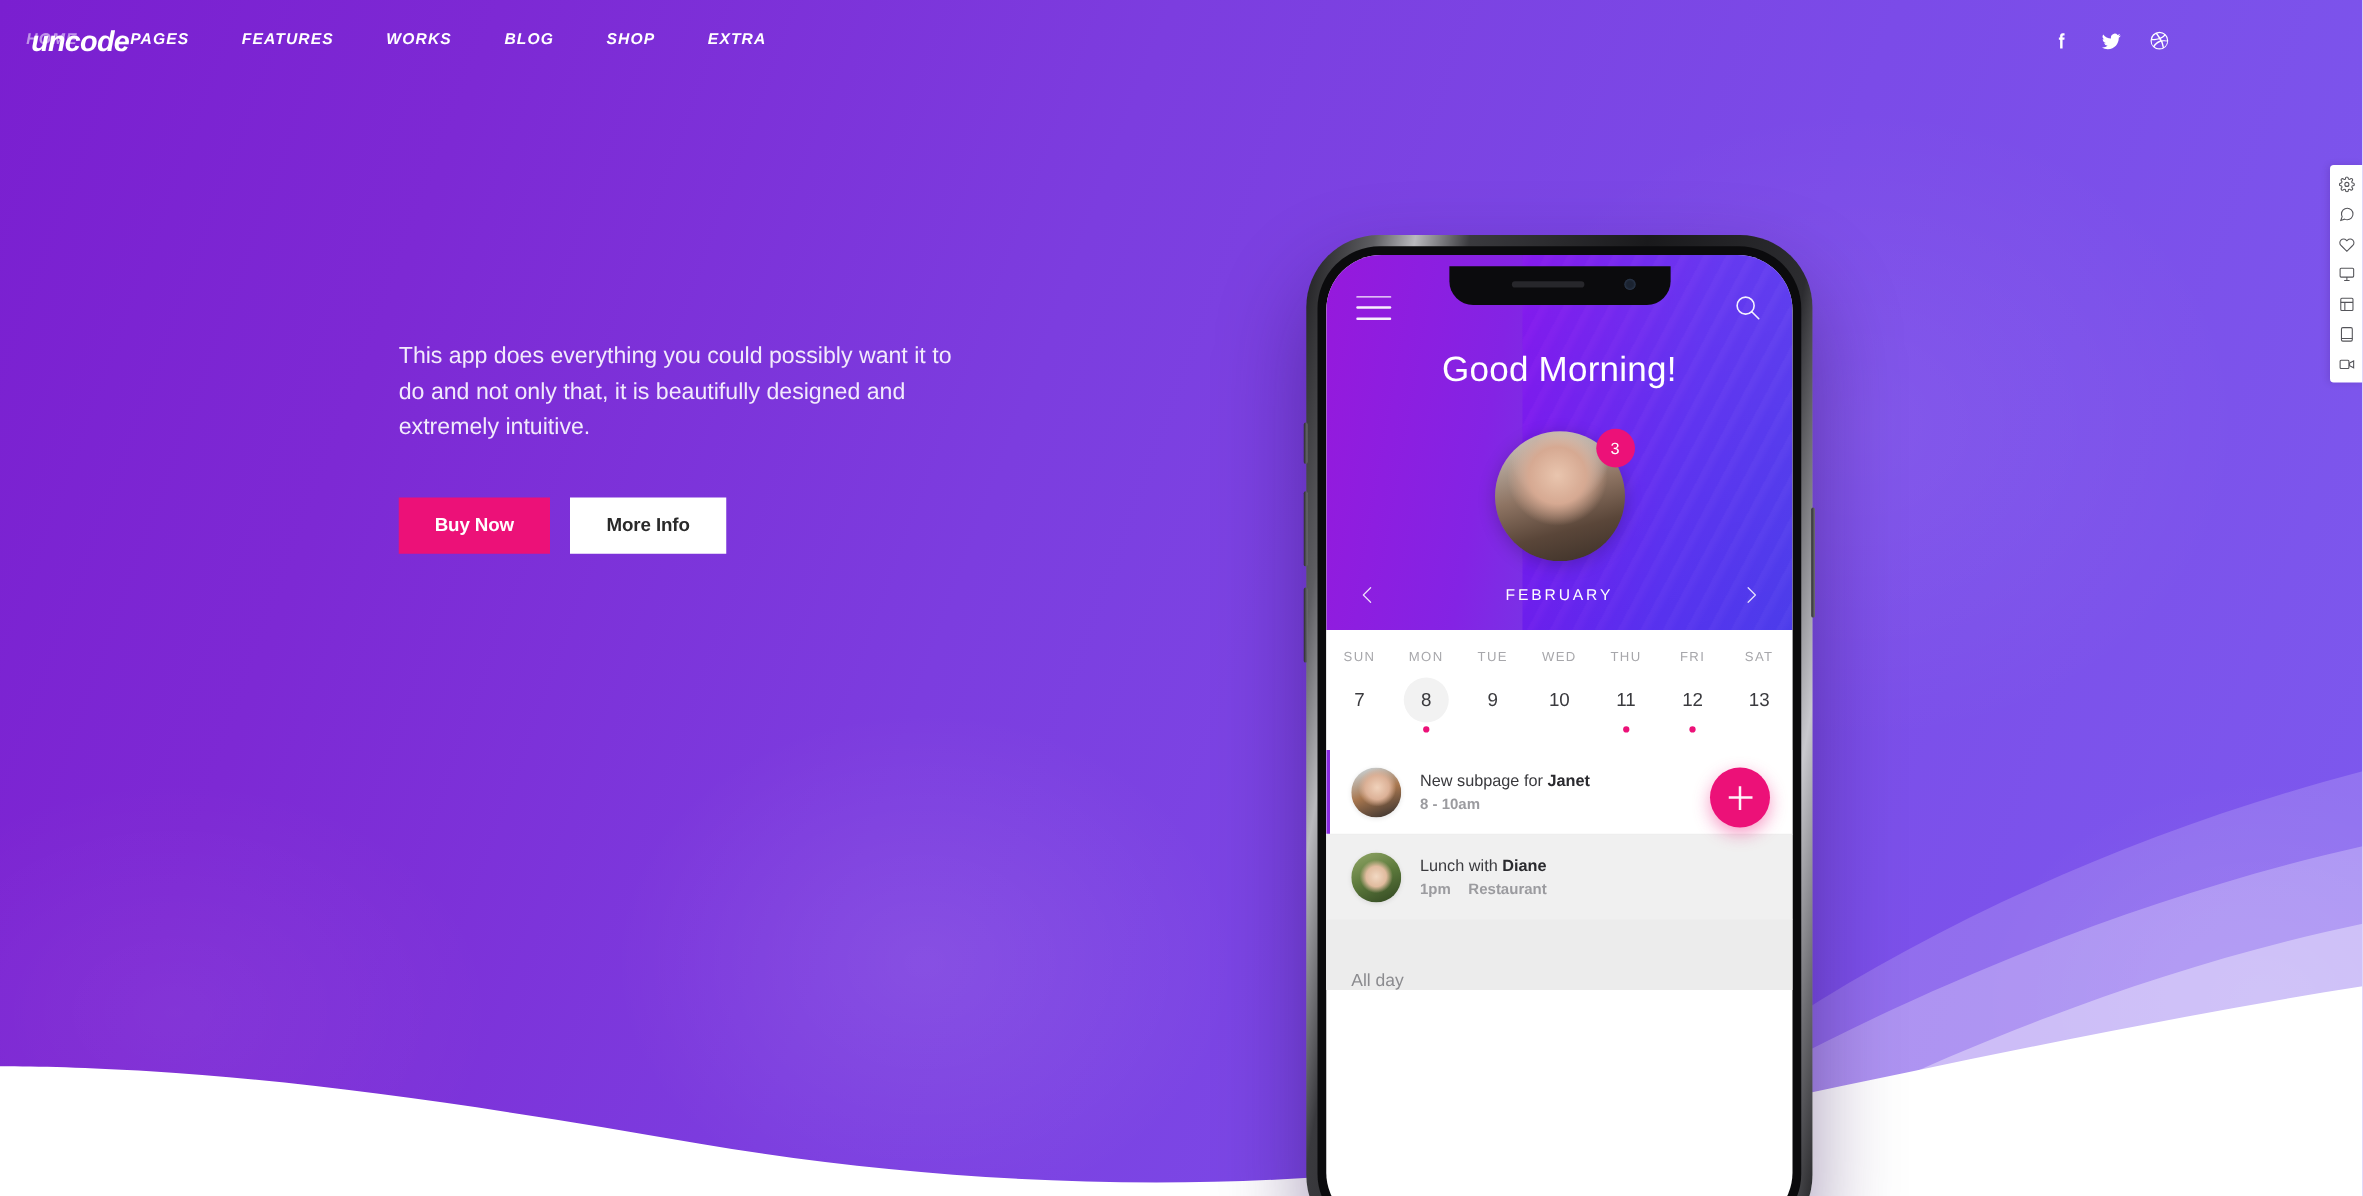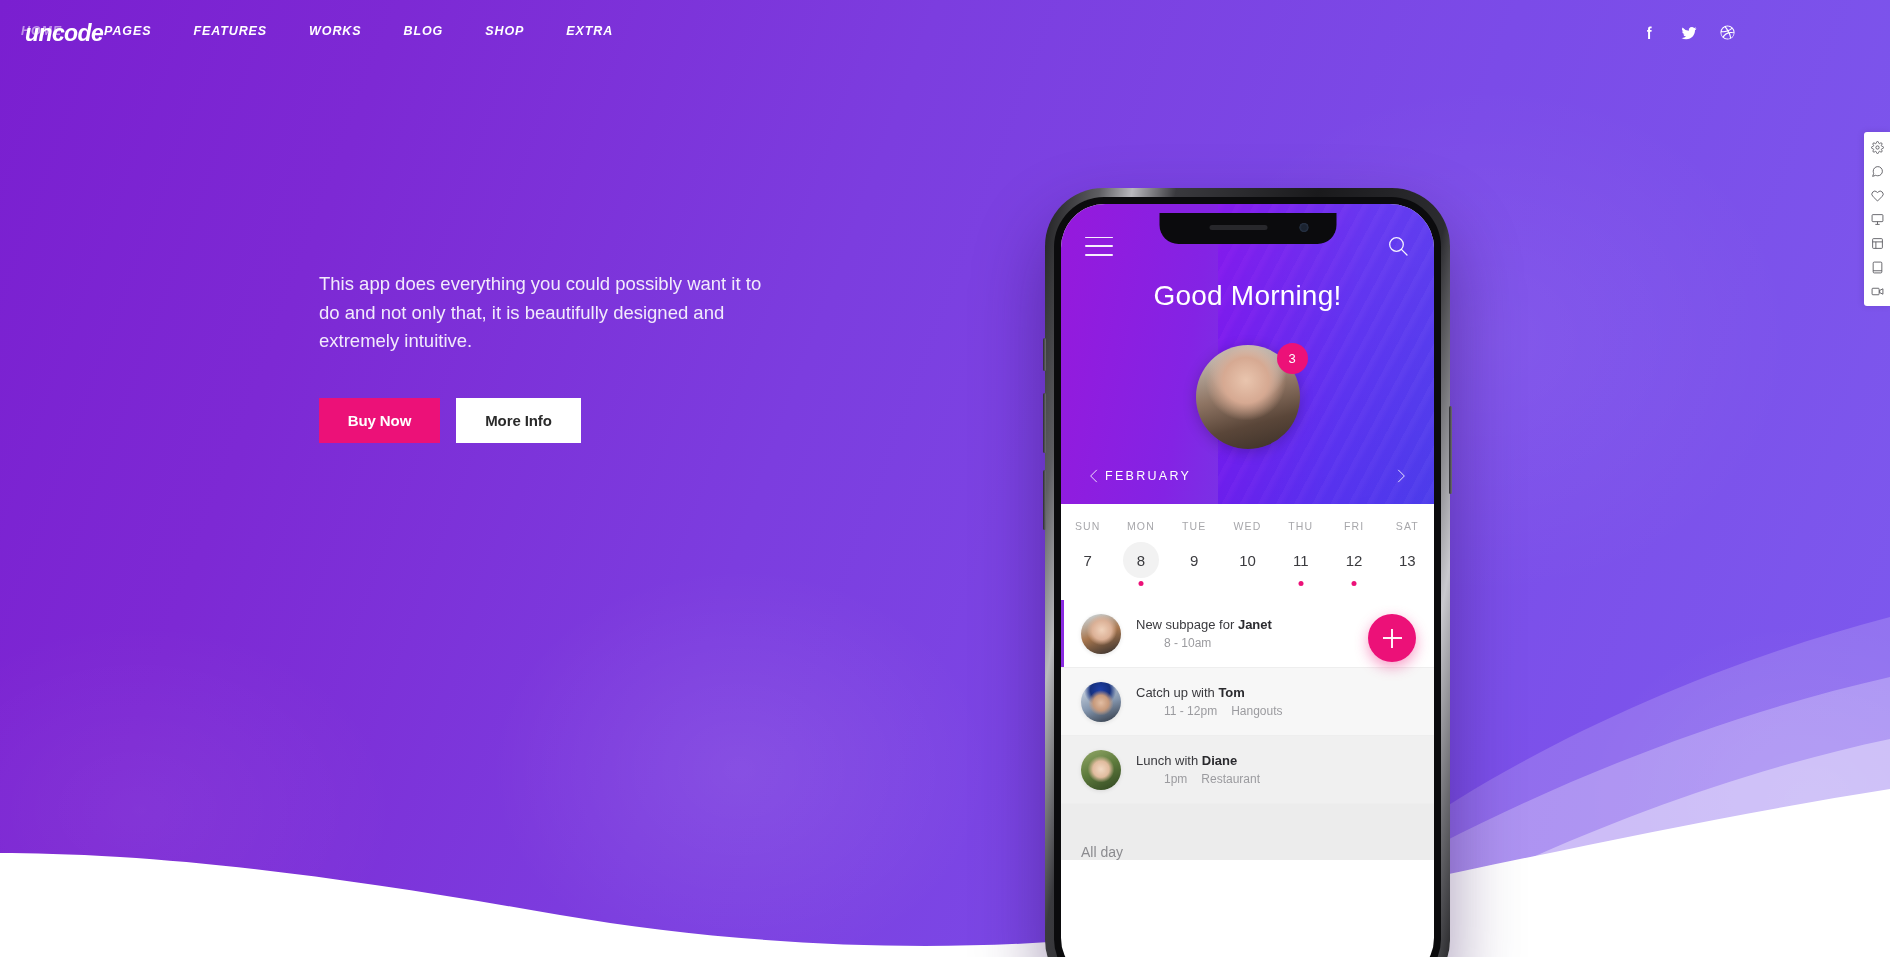--- a/index.html
+++ b/index.html
@@ -237,21 +237,21 @@
     cursor: pointer;
   }
 
   #month-bar {
     position: absolute; left: 0; right: 0; bottom: 0;
     height: 56px; z-index: 6;
     display: flex; align-items: center; justify-content: space-between;
     padding: 0 22px;
   }
   #month-label {
-    flex: 1; 
+    flex: 1; text-align: center;
     color: #ffffff; font-size: 12.5px; letter-spacing: 2.3px; font-weight: 400;
   }
   .month-arrow {
     width: 22px; height: 22px; cursor: pointer;
     display: flex; align-items: center; justify-content: center;
   }
   .month-arrow svg { display:block; }
 
   
   #calendar-strip {
@@ -322,21 +322,21 @@
       linear-gradient(155deg, #93a868 0%, #5d7a3c 48%, #2f4420 100%);
   }
   .event-text { flex: 1; min-width: 0; }
   .event-title {
     color: #3a3a3e; font-size: 13px; font-weight: 400; line-height: 1.3;
     white-space: nowrap;
   }
   .event-title b { font-weight: 700; color: #2a2a2e; }
   .event-meta {
     margin-top: 3px;
-    color: #9b9b9f; font-size: 12px; font-weight: 400; margin-left: 28px;
+    color: #9b9b9f; font-size: 12px; font-weight: 700;
   }
   .event-meta .meta-place { margin-left: 14px; }
   #fab {
     position: absolute;
     right: 18px; top: 14px;
     width: 48px; height: 48px; border-radius: 50%;
     background: #ec1178;
     box-shadow: 0 5px 14px rgba(236,17,120,0.42);
     display: flex; align-items: center; justify-content: center;
     cursor: pointer;
@@ -531,27 +531,20 @@
 
         <div class="event-row first">
           <div class="event-avatar av-janet"></div>
           <div class="event-text">
             <div class="event-title"><span>New subpage for </span><b>Janet</b></div>
             <div class="event-meta"><span>8 - 10am</span></div>
           </div>
           <div id="fab"></div>
         </div>
 
-        <div class="event-row second">
-          <div class="event-avatar av-tom"></div>
-          <div class="event-text">
-            <div class="event-title"><span>Catch up with </span><b>Tom</b></div>
-            <div class="event-meta"><span>11 - 12pm</span><span class="meta-place">Hangouts</span></div>
-          </div>
-        </div>
 
         <div class="event-row third">
           <div class="event-avatar av-diane"></div>
           <div class="event-text">
             <div class="event-title"><span>Lunch with </span><b>Diane</b></div>
             <div class="event-meta"><span>1pm</span><span class="meta-place">Restaurant</span></div>
           </div>
         </div>
 
         <div id="allday-row">

